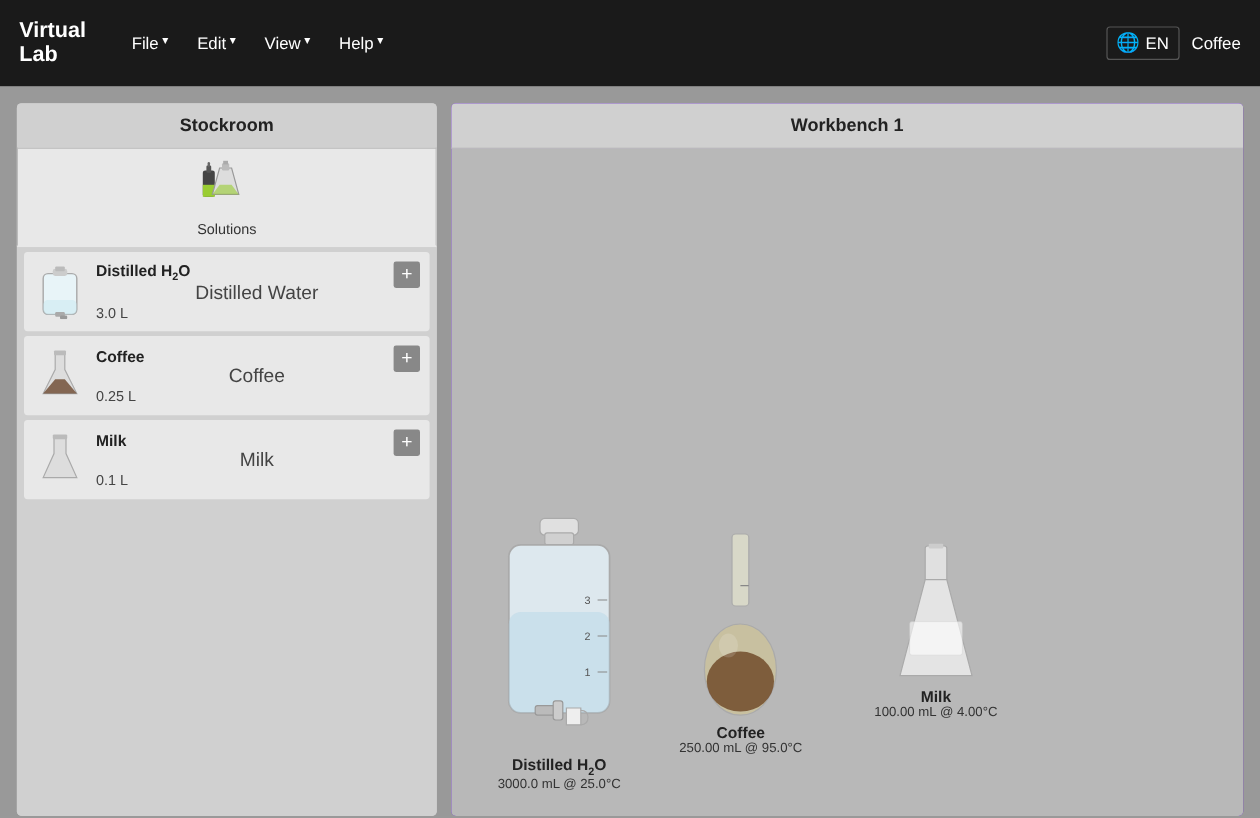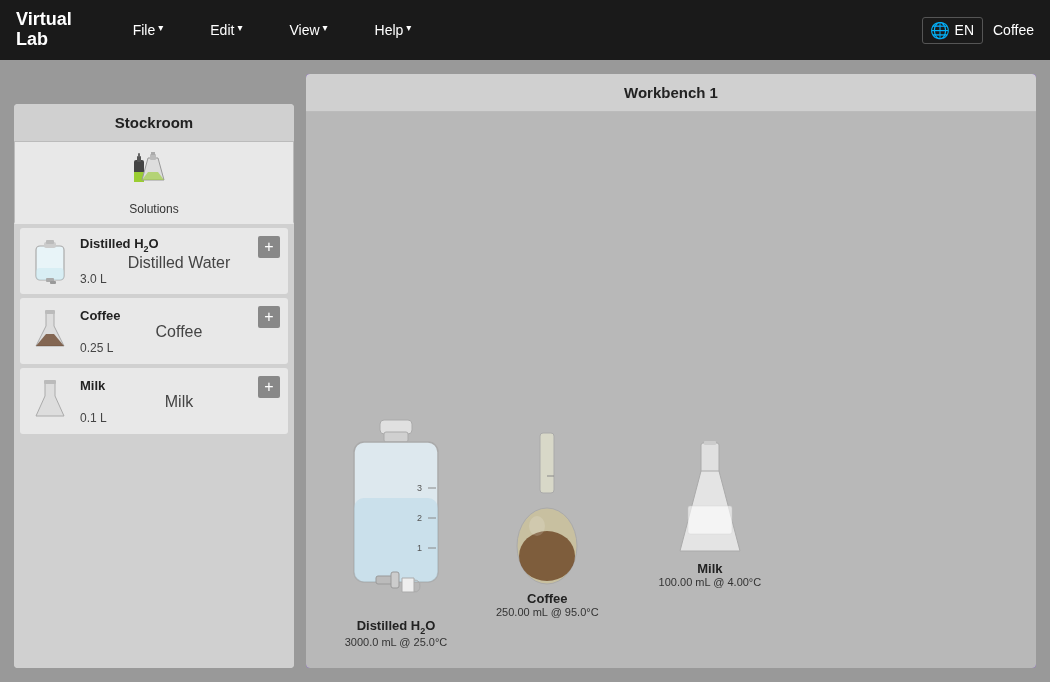--- a/index.html
+++ b/index.html
@@ -7,26 +7,26 @@
       font-family: Arial, sans-serif;
       background: #888;
       width: 1050px;
       height: 682px;
       overflow: hidden;
     }
 
     
     #header {
       background: #1a1a1a;
-      height: 60px;
+      height: 72px;
       display: flex;
       align-items: center;
       padding: 0 16px;
       color: white;
-      gap: 35px;
+      gap: 12px;
     }
     #logo {
       font-size: 18px;
       font-weight: bold;
       line-height: 1.1;
       color: white;
       margin-right: 20px;
     }
     #logo span { display: block; }
     .menu-item {
@@ -63,26 +63,25 @@
       background: #999;
       height: calc(682px - 60px);
       padding: 14px;
       display: flex;
       gap: 12px;
     }
 
     
     #stockroom {
       background: #d0d0d0;
-      width: 280px;
+      width: 350px;
       border-radius: 4px;
       overflow: hidden;
       display: flex;
       flex-direction: column;
-      margin-top: 30px;
     }
     #stockroom-title {
       text-align: center;
       padding: 10px;
       font-size: 15px;
       font-weight: bold;
       color: #222;
       background: #d0d0d0;
     }
 

